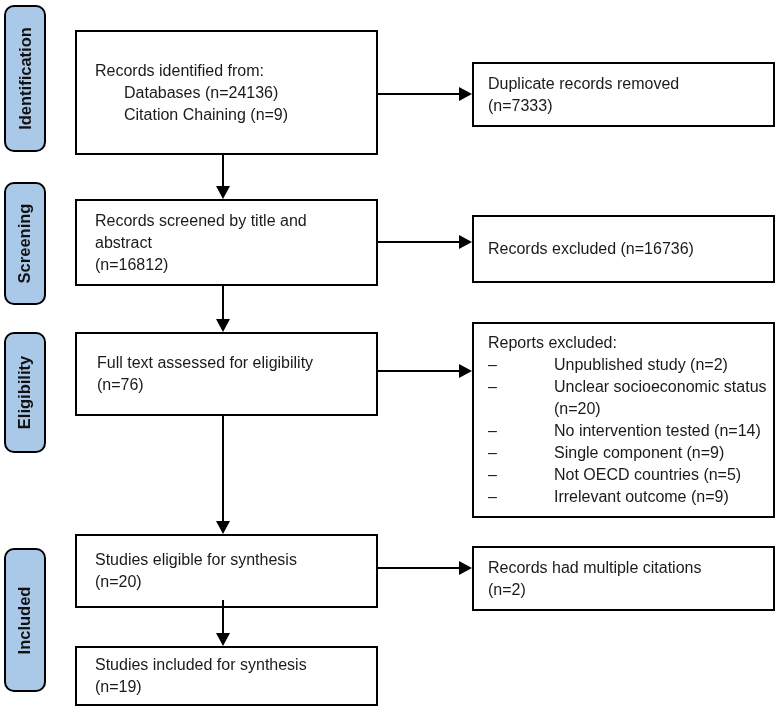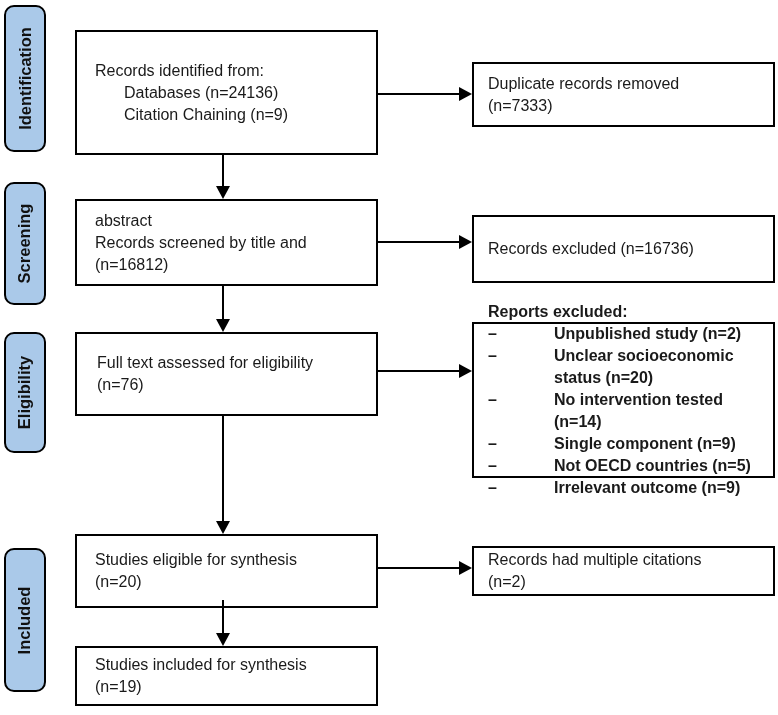--- a/index.html
+++ b/index.html
@@ -101,22 +101,22 @@
     <span>Included</span>
   </div>
 
   <div class="box main" style="top:30px; height:125px;">
     <div>Records identified from:</div>
     <div class="indent">Databases (n=24136)</div>
     <div class="indent">Citation Chaining (n=9)</div>
   </div>
 
   <div class="box main" style="top:199px; height:87px;">
+    <div>Records screened by title and</div>
     <div>abstract</div>
-    <div>Records screened by title and</div>
     <div>(n=16812)</div>
   </div>
 
   <div class="box main" style="top:332px; height:84px;padding-left:20px;">
     <div>Full text assessed for eligibility</div>
     <div>(n=76)</div>
   </div>
 
   <div class="box main" style="top:534px; height:74px;">
     <div>Studies eligible for synthesis</div>
@@ -130,21 +130,21 @@
 
   <div class="box side" style="top:62px; height:65px;">
     <div>Duplicate records removed</div>
     <div>(n=7333)</div>
   </div>
 
   <div class="box side" style="top:215px; height:68px;">
     <div>Records excluded (n=16736)</div>
   </div>
 
-  <div class="box side" style="top:322px; height:156px;font-weight:bold;">
+  <div class="box side" style="top:322px; height:196px;">
     <div>Reports excluded:</div>
     <div class="bullet-row">
       <span class="dash">–</span>
       <span class="item-text">Unpublished study (n=2)</span>
     </div>
     <div class="bullet-row">
       <span class="dash">–</span>
       <span class="item-text">Unclear socioeconomic status (n=20)</span>
     </div>
     <div class="bullet-row">
@@ -158,21 +158,21 @@
     <div class="bullet-row">
       <span class="dash">–</span>
       <span class="item-text">Not OECD countries (n=5)</span>
     </div>
     <div class="bullet-row">
       <span class="dash">–</span>
       <span class="item-text">Irrelevant outcome (n=9)</span>
     </div>
   </div>
 
-  <div class="box side" style="top:546px; height:50px;">
+  <div class="box side" style="top:546px; height:65px;">
     <div>Records had multiple citations</div>
     <div>(n=2)</div>
   </div>
 
   <div>
     <div class="vline" style="left:222px; top:154px; height:33px;"></div>
     <div class="head-down" style="left:216px; top:186px;"></div>
   </div>
   <div>
     <div class="vline" style="left:222px; top:286px; height:34px;"></div>

